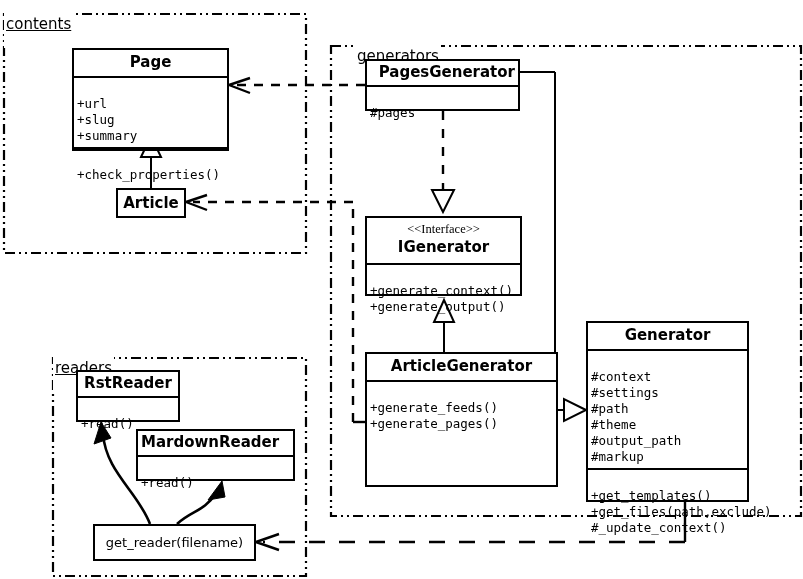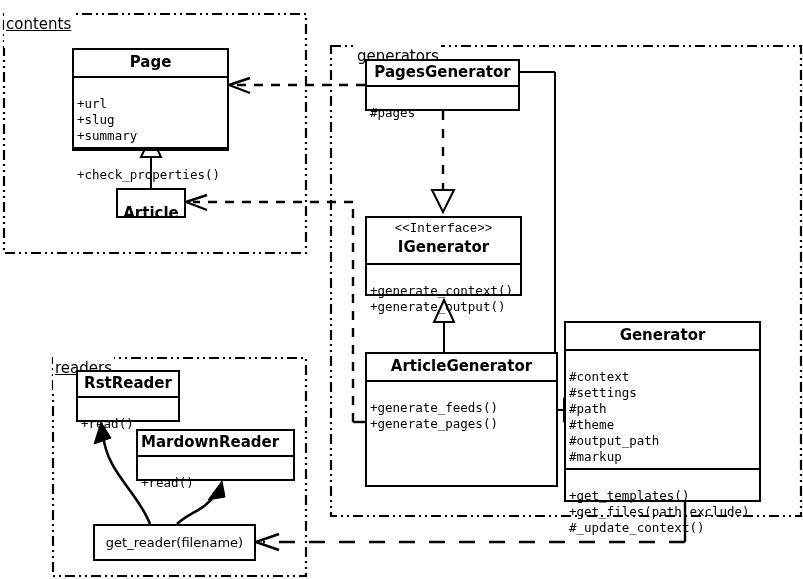--- a/index.html
+++ b/index.html
@@ -55,21 +55,21 @@
     font-size: 15px;
     line-height: 19px;
     font-family: "DejaVu Sans", sans-serif;
     padding: 3px 3px 4px 3px;
   }
   .uml .stereo {
     text-align: center;
     font-weight: normal;
     font-size: 12.5px;
     line-height: 15px;
-    font-family: Liberation Mono, monospace;
+    font-family: Liberation Serif, serif;
   }
   .uml .member {
     font-family: "DejaVu Sans Mono", monospace;
     font-size: 12.5px;
     line-height: 16px;
     white-space: nowrap;
   }
   .plainbox {
     position: absolute;
     box-sizing: border-box;
@@ -157,25 +157,25 @@
     <div class="member">+url</div>
     <div class="member">+slug</div>
     <div class="member">+summary</div>
   </div>
   <div class="sec">
     <div class="member">+check_properties()</div>
   </div>
 </div>
 
 <div class="uml" style="left:116px; top:188px; width:70px; height:30px;">
-  <div class="sec title" style="padding:14px 3px;">Article</div>
+  <div class="sec title" style="padding:4px 3px;">Article</div>
 </div>
 
 <div class="uml" style="left:365px; top:59px; width:155px; height:52px;">
-  <div class="sec title" style="padding:2px 3px 3px 3px;">PagesGenerator</div>
+  <div class="sec title" style="padding:2px 3px 3px 3px;text-align:right;">PagesGenerator</div>
   <div class="sec">
     <div class="member">#pages</div>
   </div>
 </div>
 
 <div class="uml" style="left:365px; top:216px; width:157px; height:80px;">
   <div class="sec" style="padding:4px 3px 4px 3px;">
     <div class="stereo">&lt;&lt;Interface&gt;&gt;</div>
     <div class="title" style="padding:1px 0 2px 0;">IGenerator</div>
   </div>
@@ -186,21 +186,21 @@
 </div>
 
 <div class="uml" style="left:365px; top:352px; width:193px; height:135px;">
   <div class="sec title">ArticleGenerator</div>
   <div class="sec">
     <div class="member">+generate_feeds()</div>
     <div class="member">+generate_pages()</div>
   </div>
 </div>
 
-<div class="uml" style="left:564px; top:321px; width:197px; height:181px;">
+<div class="uml" style="left:586px; top:321px; width:163px; height:181px;">
   <div class="sec title">Generator</div>
   <div class="sec">
     <div class="member">#context</div>
     <div class="member">#settings</div>
     <div class="member">#path</div>
     <div class="member">#theme</div>
     <div class="member">#output_path</div>
     <div class="member">#markup</div>
   </div>
   <div class="sec">

